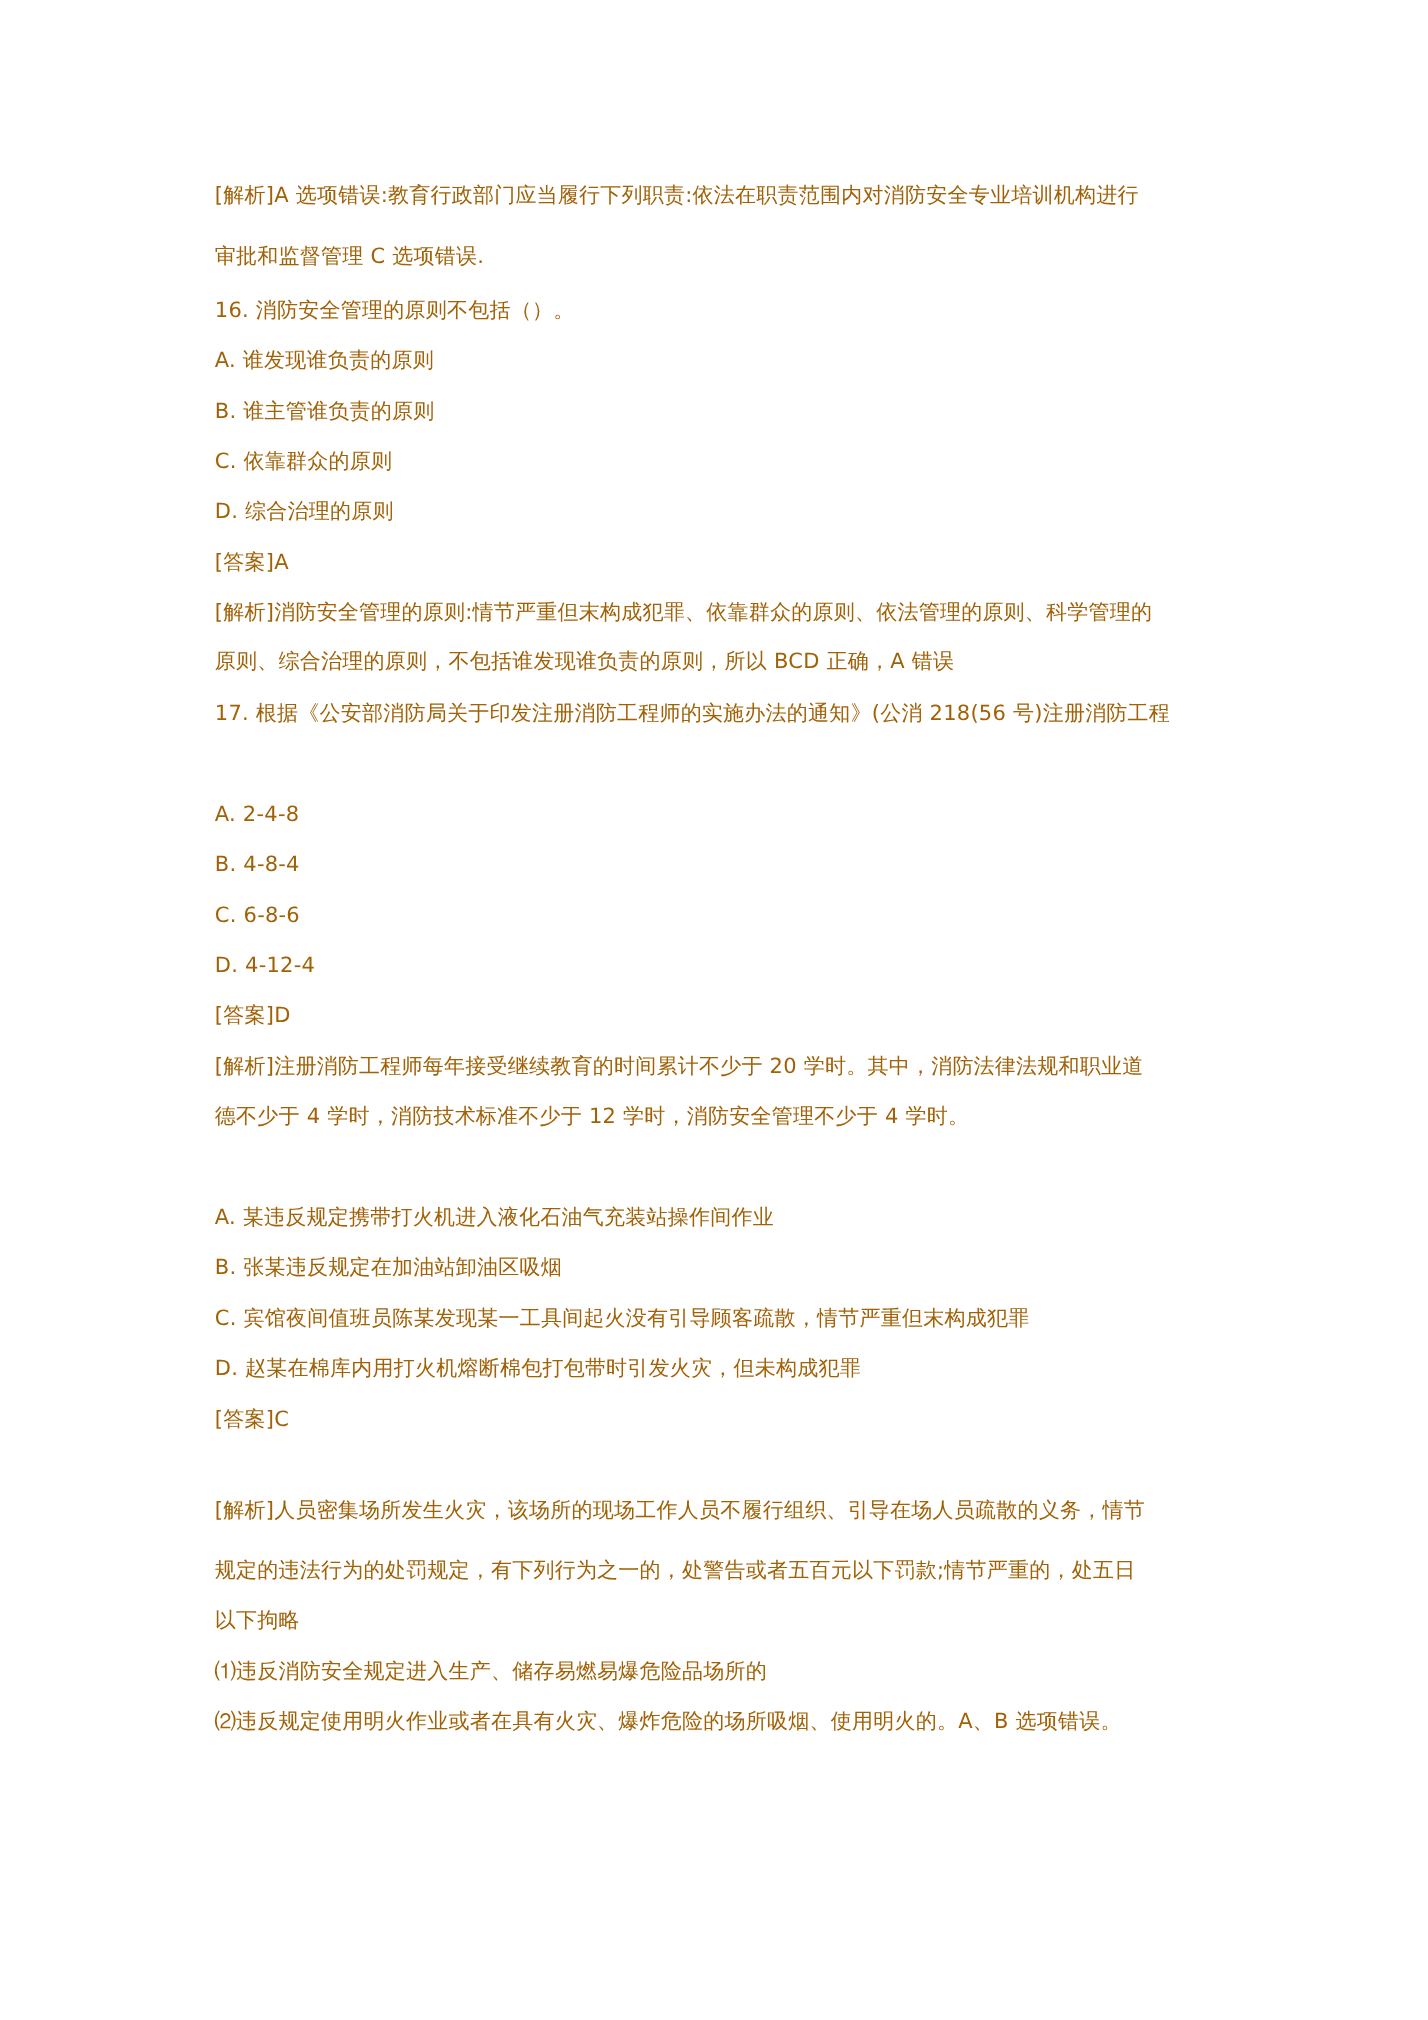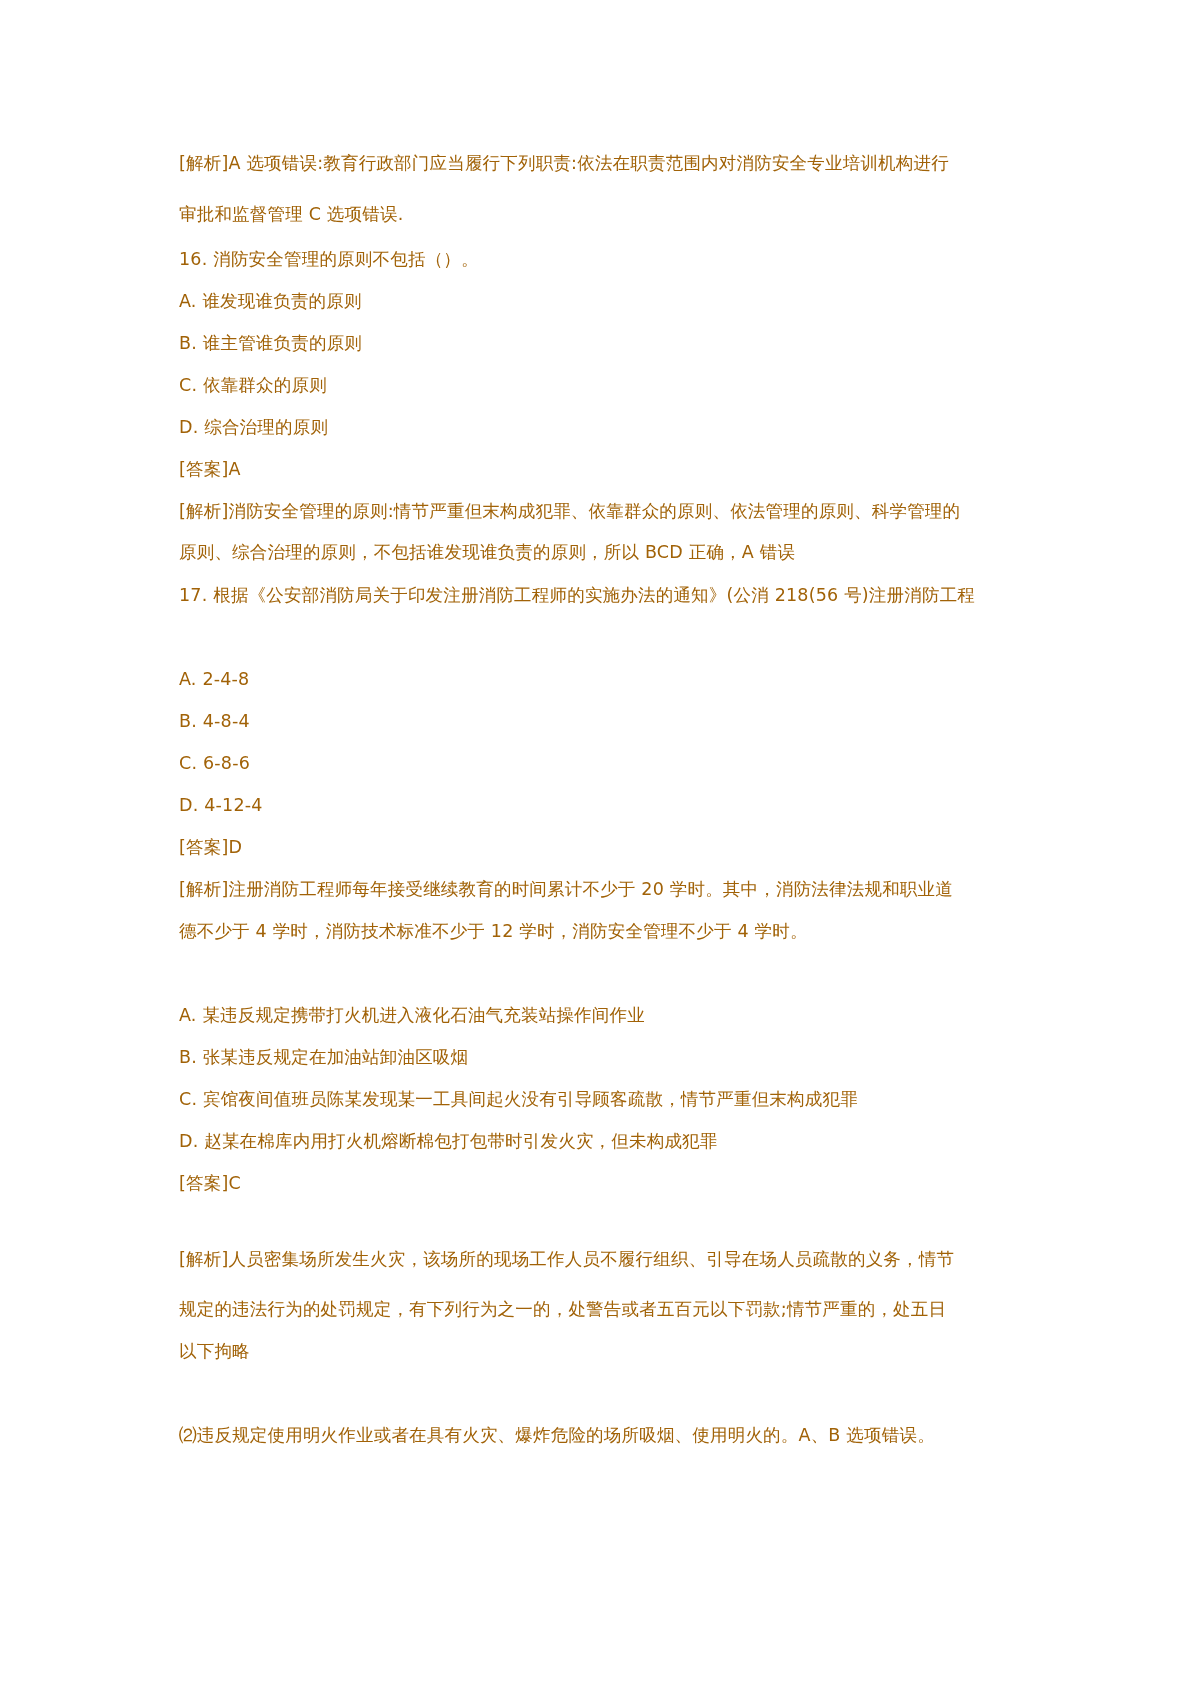--- a/index.html
+++ b/index.html
@@ -36,14 +36,15 @@
     <div class="line" style="top: 878px;">[解析]注册消防工程师每年接受继续教育的时间累计不少于 20 学时。其中，消防法律法规和职业道</div>
     <div class="line" style="top: 920px;">德不少于 4 学时，消防技术标准不少于 12 学时，消防安全管理不少于 4 学时。</div>
     <div class="line" style="top: 1004px;">A. 某违反规定携带打火机进入液化石油气充装站操作间作业</div>
     <div class="line" style="top: 1046px;">B. 张某违反规定在加油站卸油区吸烟</div>
     <div class="line" style="top: 1088px;">C. 宾馆夜间值班员陈某发现某一工具间起火没有引导顾客疏散，情节严重但末构成犯罪</div>
     <div class="line" style="top: 1130px;">D. 赵某在棉库内用打火机熔断棉包打包带时引发火灾，但未构成犯罪</div>
     <div class="line" style="top: 1172px;">[答案]C</div>
     <div class="line" style="top: 1214px; margin-top: 34px;">[解析]人员密集场所发生火灾，该场所的现场工作人员不履行组织、引导在场人员疏散的义务，情节</div>
     <div class="line" style="top: 1298px;">规定的违法行为的处罚规定，有下列行为之一的，处警告或者五百元以下罚款;情节严重的，处五日</div>
     <div class="line" style="top: 1340px;">以下拘略</div>
+    <div class="line" style="top: 1382px;">⑴违反消防安全规定进入生产、储存易燃易爆危险品场所的</div>
     <div class="line" style="top: 1424px;">⑵违反规定使用明火作业或者在具有火灾、爆炸危险的场所吸烟、使用明火的。A、B 选项错误。</div>
   </div>
 
 </body></html>

